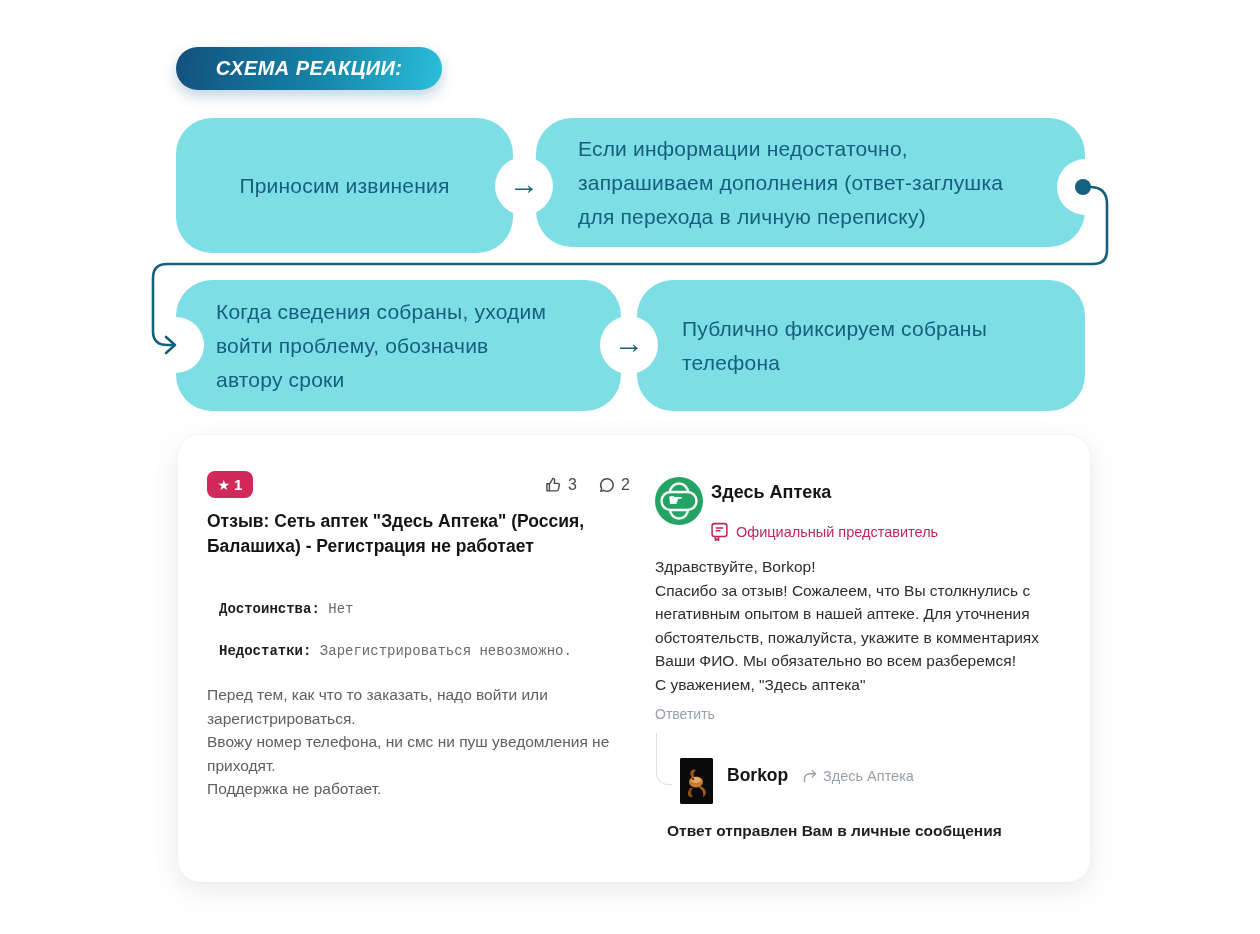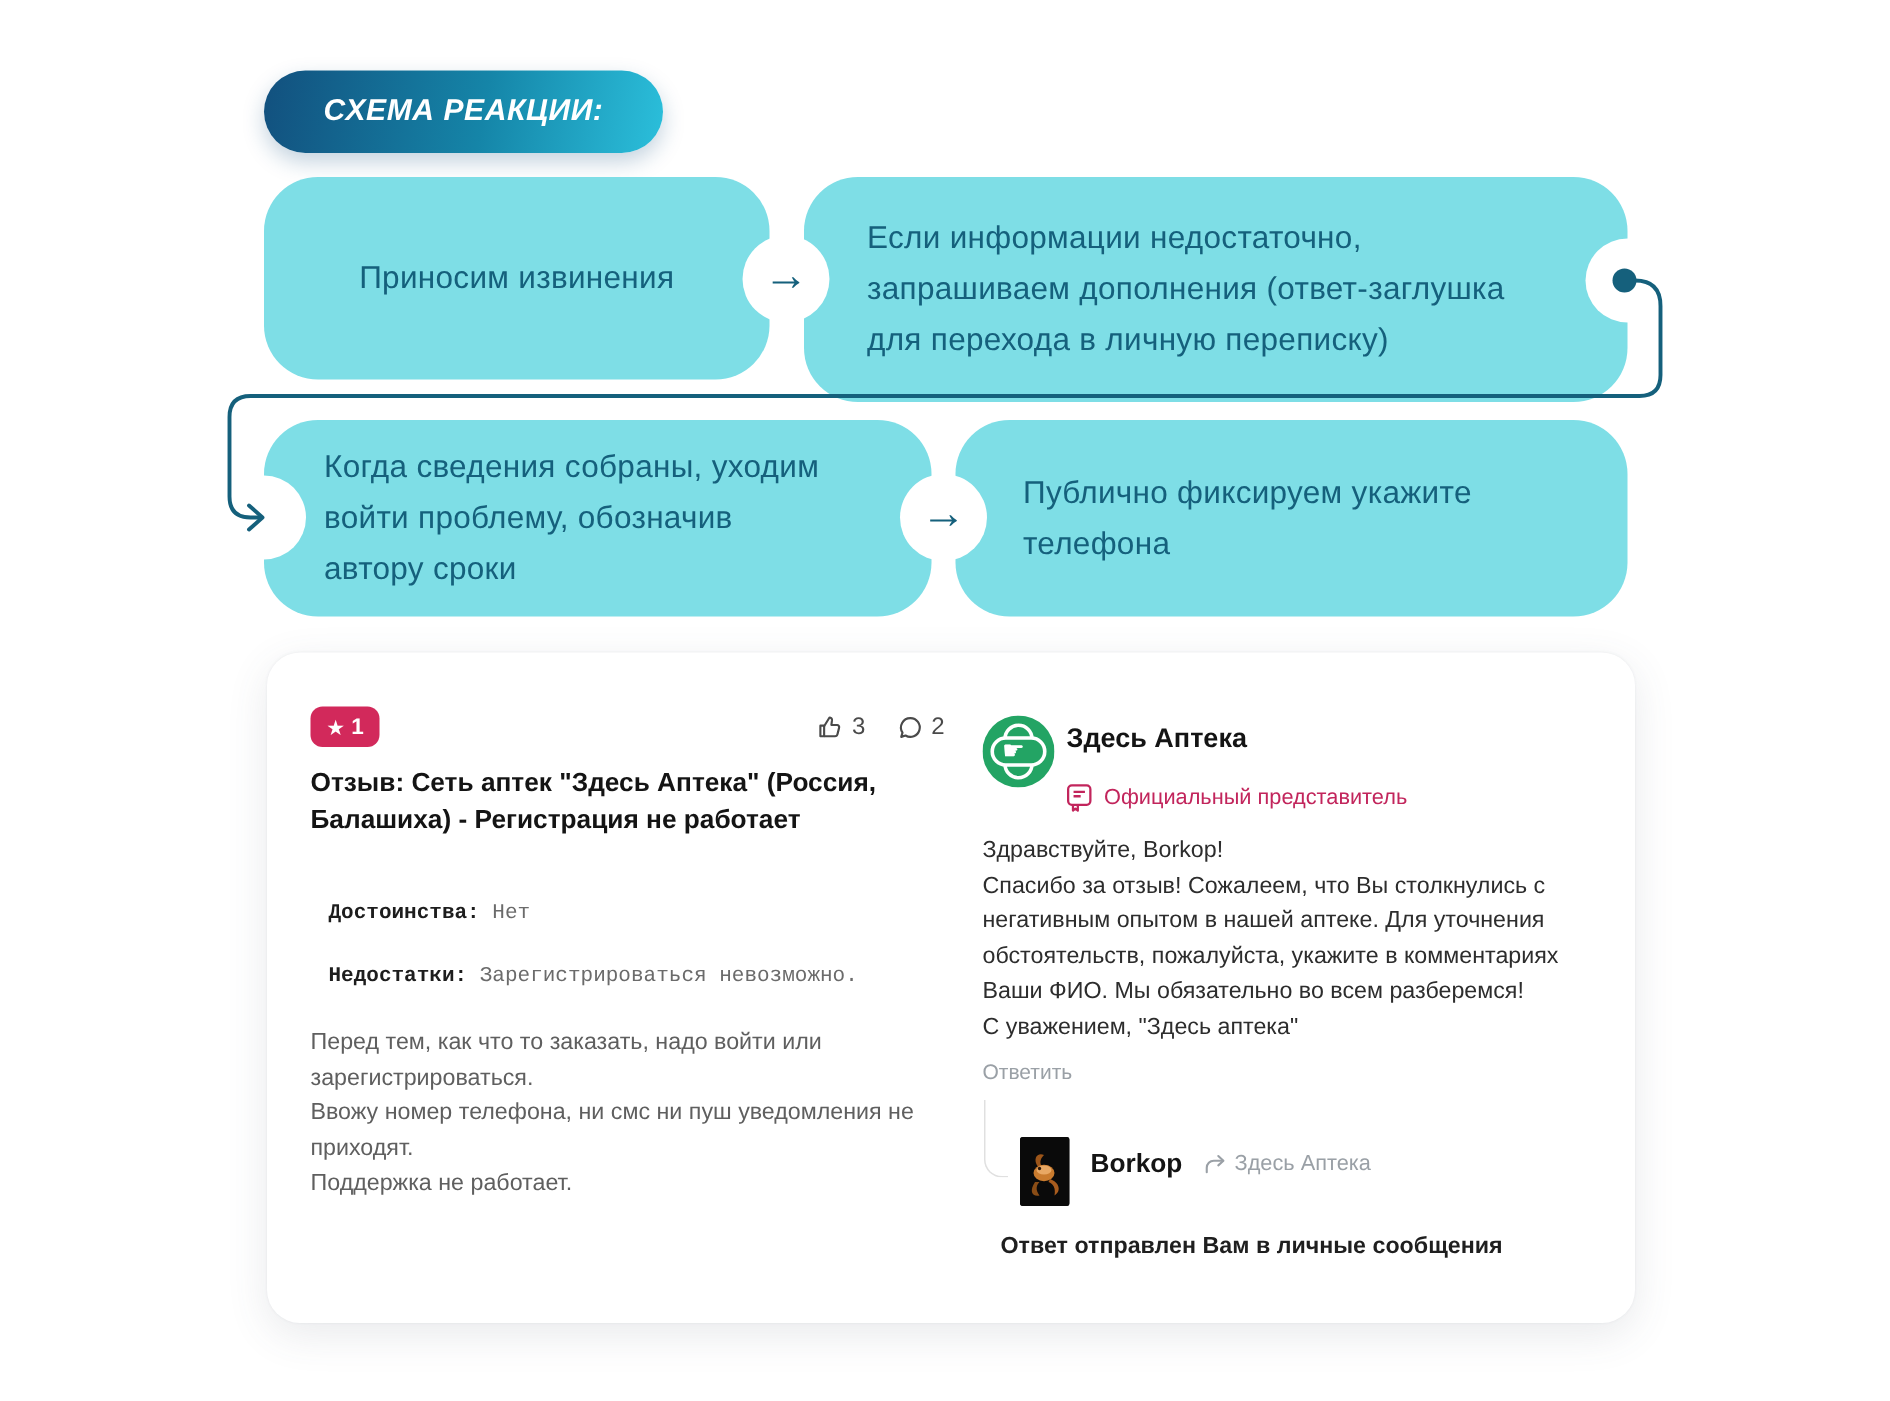--- a/index.html
+++ b/index.html
@@ -1,32 +1,32 @@
 <!DOCTYPE html>
 <html lang="ru"><head>
 <meta charset="utf-8">
 <style>
   * { margin:0; padding:0; box-sizing:border-box; }
   body { background:#fff; font-family:"Liberation Sans", sans-serif; }
   .page { position:relative; width:1260px; height:934px; background:#fff; overflow:hidden; }
 
   
   .scheme-badge{
-    position:absolute; left:176px; top:47px; width:266px; height:55px;
+    position:absolute; left:176px; top:47px; width:266px; height:43px;
     border-radius:28px; background:linear-gradient(100deg,#12507E 0%,#1585A8 55%,#2BBFDB 100%);
     display:flex; align-items:center; justify-content:center;
     box-shadow:0 6px 14px rgba(18,80,126,.25);
   }
   .scheme-badge span{ color:#fff; font-style:italic; font-weight:800; font-size:20px; letter-spacing:.4px; }
 
   
   .box{ position:absolute; background:#7EDEE6; border-radius:36px; z-index:1; display:flex; align-items:center; }
   .box .lines{ color:#15607C; font-size:21px; font-weight:500; letter-spacing:.2px; line-height:34px; }
   .box1{ left:176px; top:118px; width:337px; height:135px; justify-content:center; }
-  .box2{ left:536px; top:118px; width:549px; height:150px; }
+  .box2{ left:536px; top:118px; width:549px; height:129px; }
   .box2 .lines{ padding-left:42px; }
   .box3{ left:176px; top:280px; width:445px; height:131px; }
   .box3 .lines{ padding-left:40px; }
   .box4{ left:637px; top:280px; width:448px; height:131px; }
   .box4 .lines{ padding-left:45px; }
 
   .arrow-circle{
     position:absolute; width:58px; height:58px; border-radius:50%; background:#fff; z-index:2;
     display:flex; align-items:center; justify-content:center;
   }
@@ -104,21 +104,21 @@
   <div class="box box3">
     <div class="lines">
       <div>Когда сведения собраны, уходим</div>
       <div>войти проблему, обозначив</div>
       <div>автору сроки</div>
     </div>
   </div>
 
   <div class="box box4">
     <div class="lines">
-      <div>Публично фиксируем укажите</div>
+      <div>Публично фиксируем собраны</div>
       <div>телефона</div>
     </div>
   </div>
 
   <div class="notch n-dot"></div>
   <div class="notch n-entry"></div>
   <div class="arrow-circle ac1">
     <span>→</span>
   </div>
   <div class="arrow-circle ac2">

